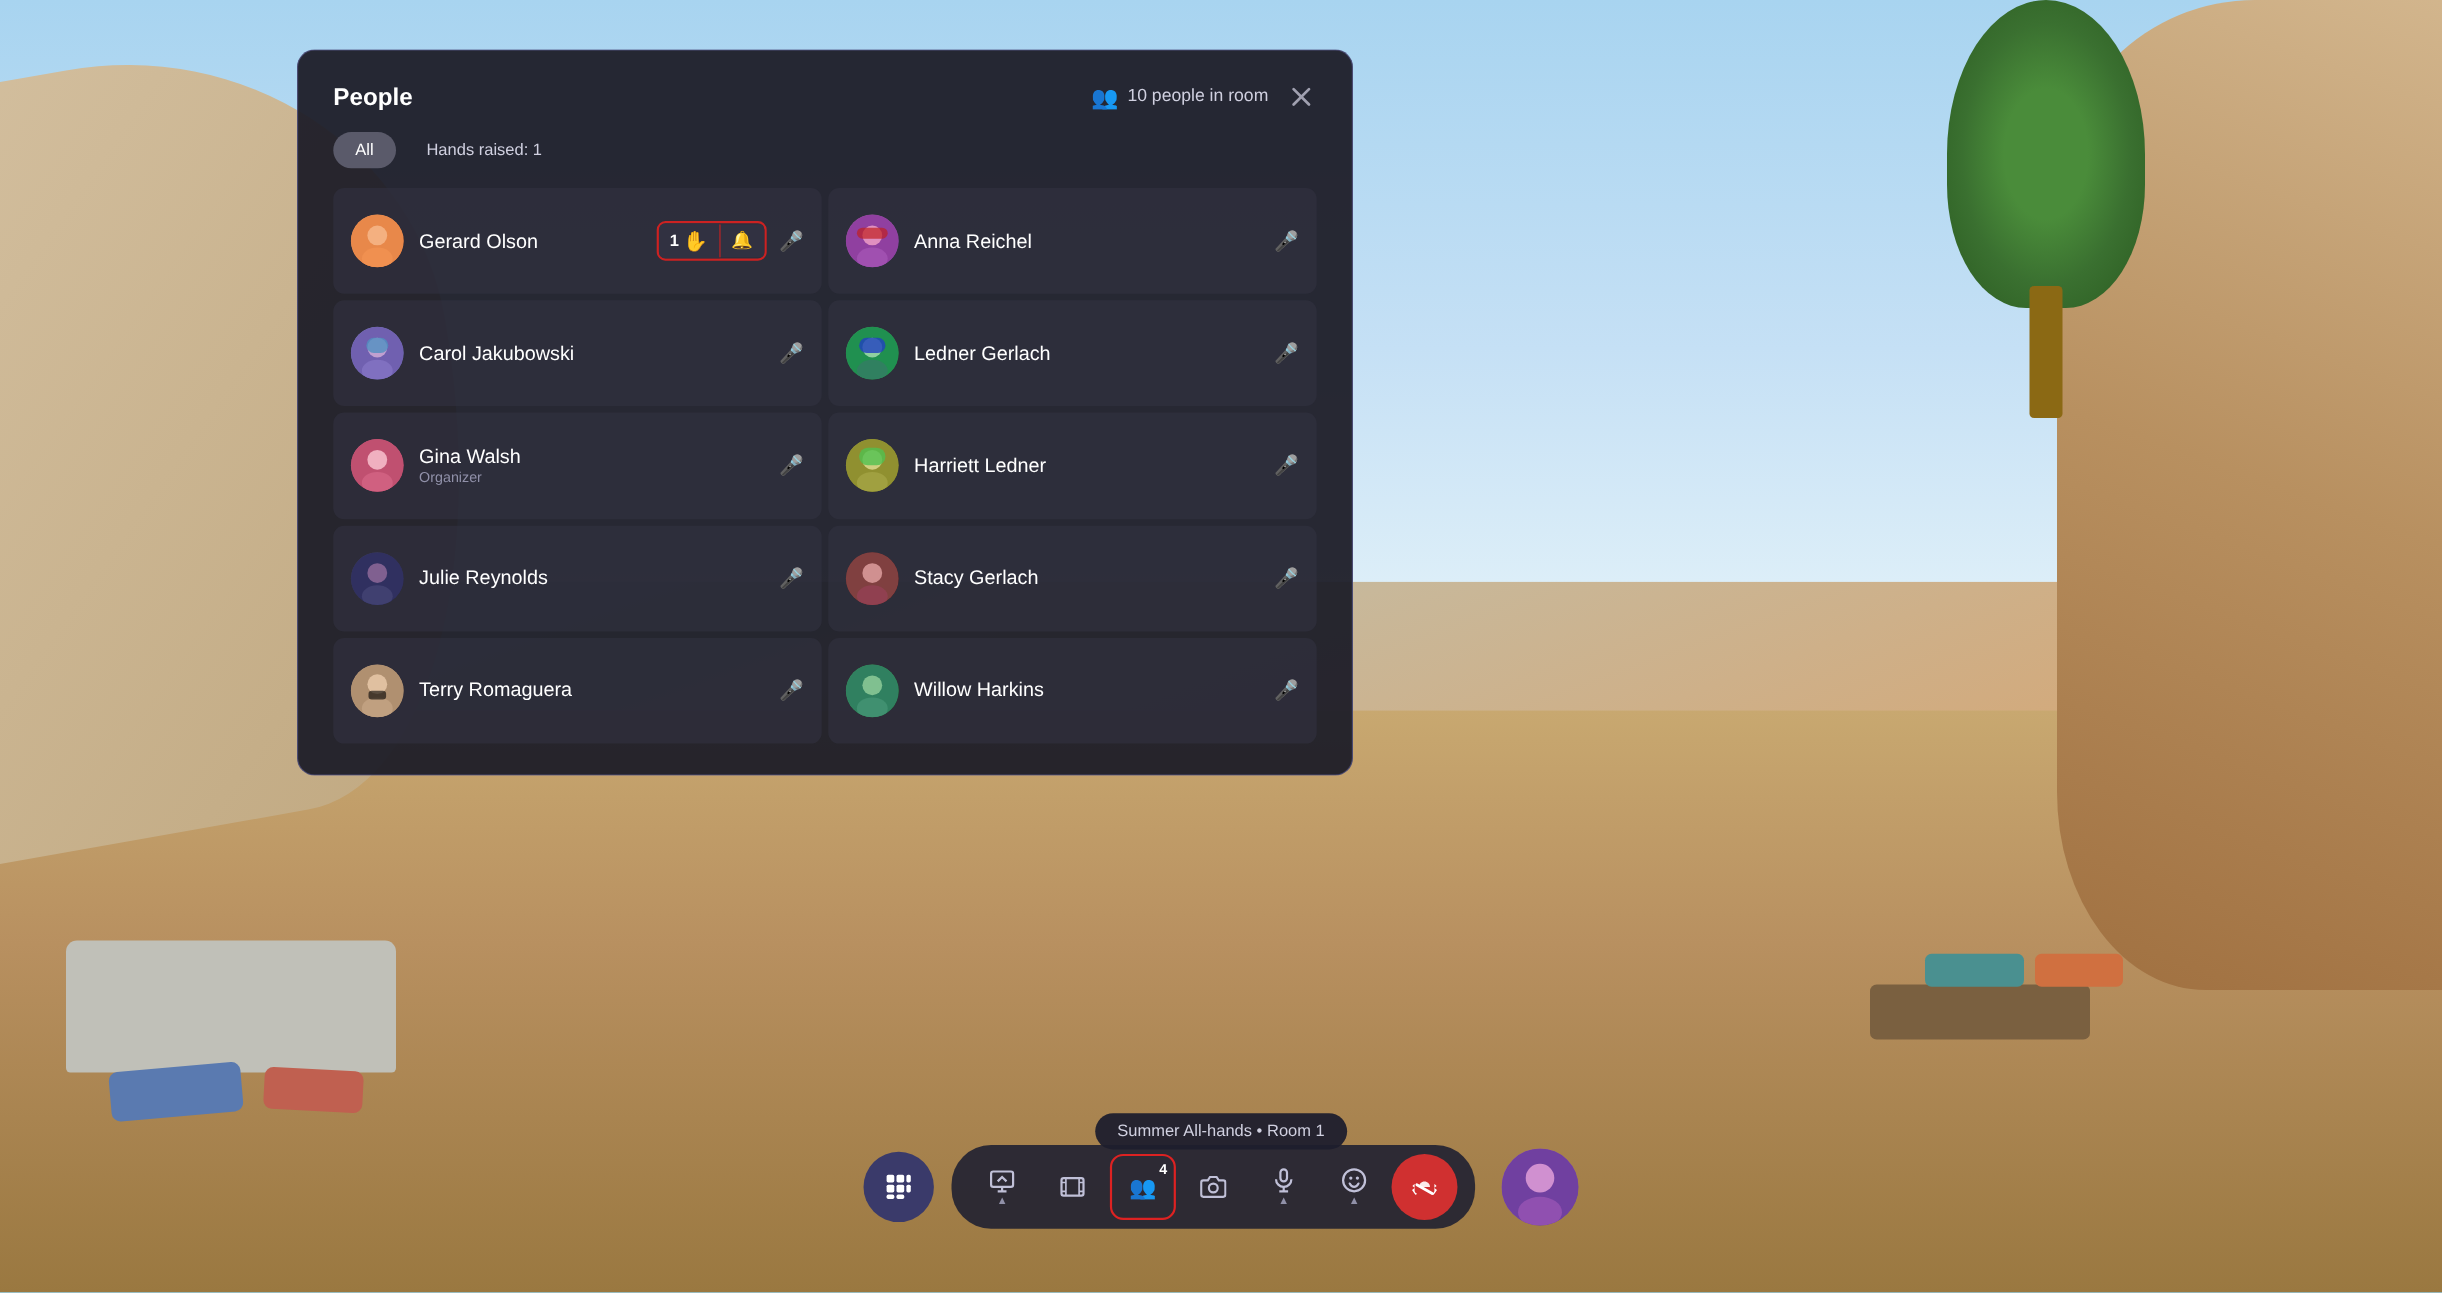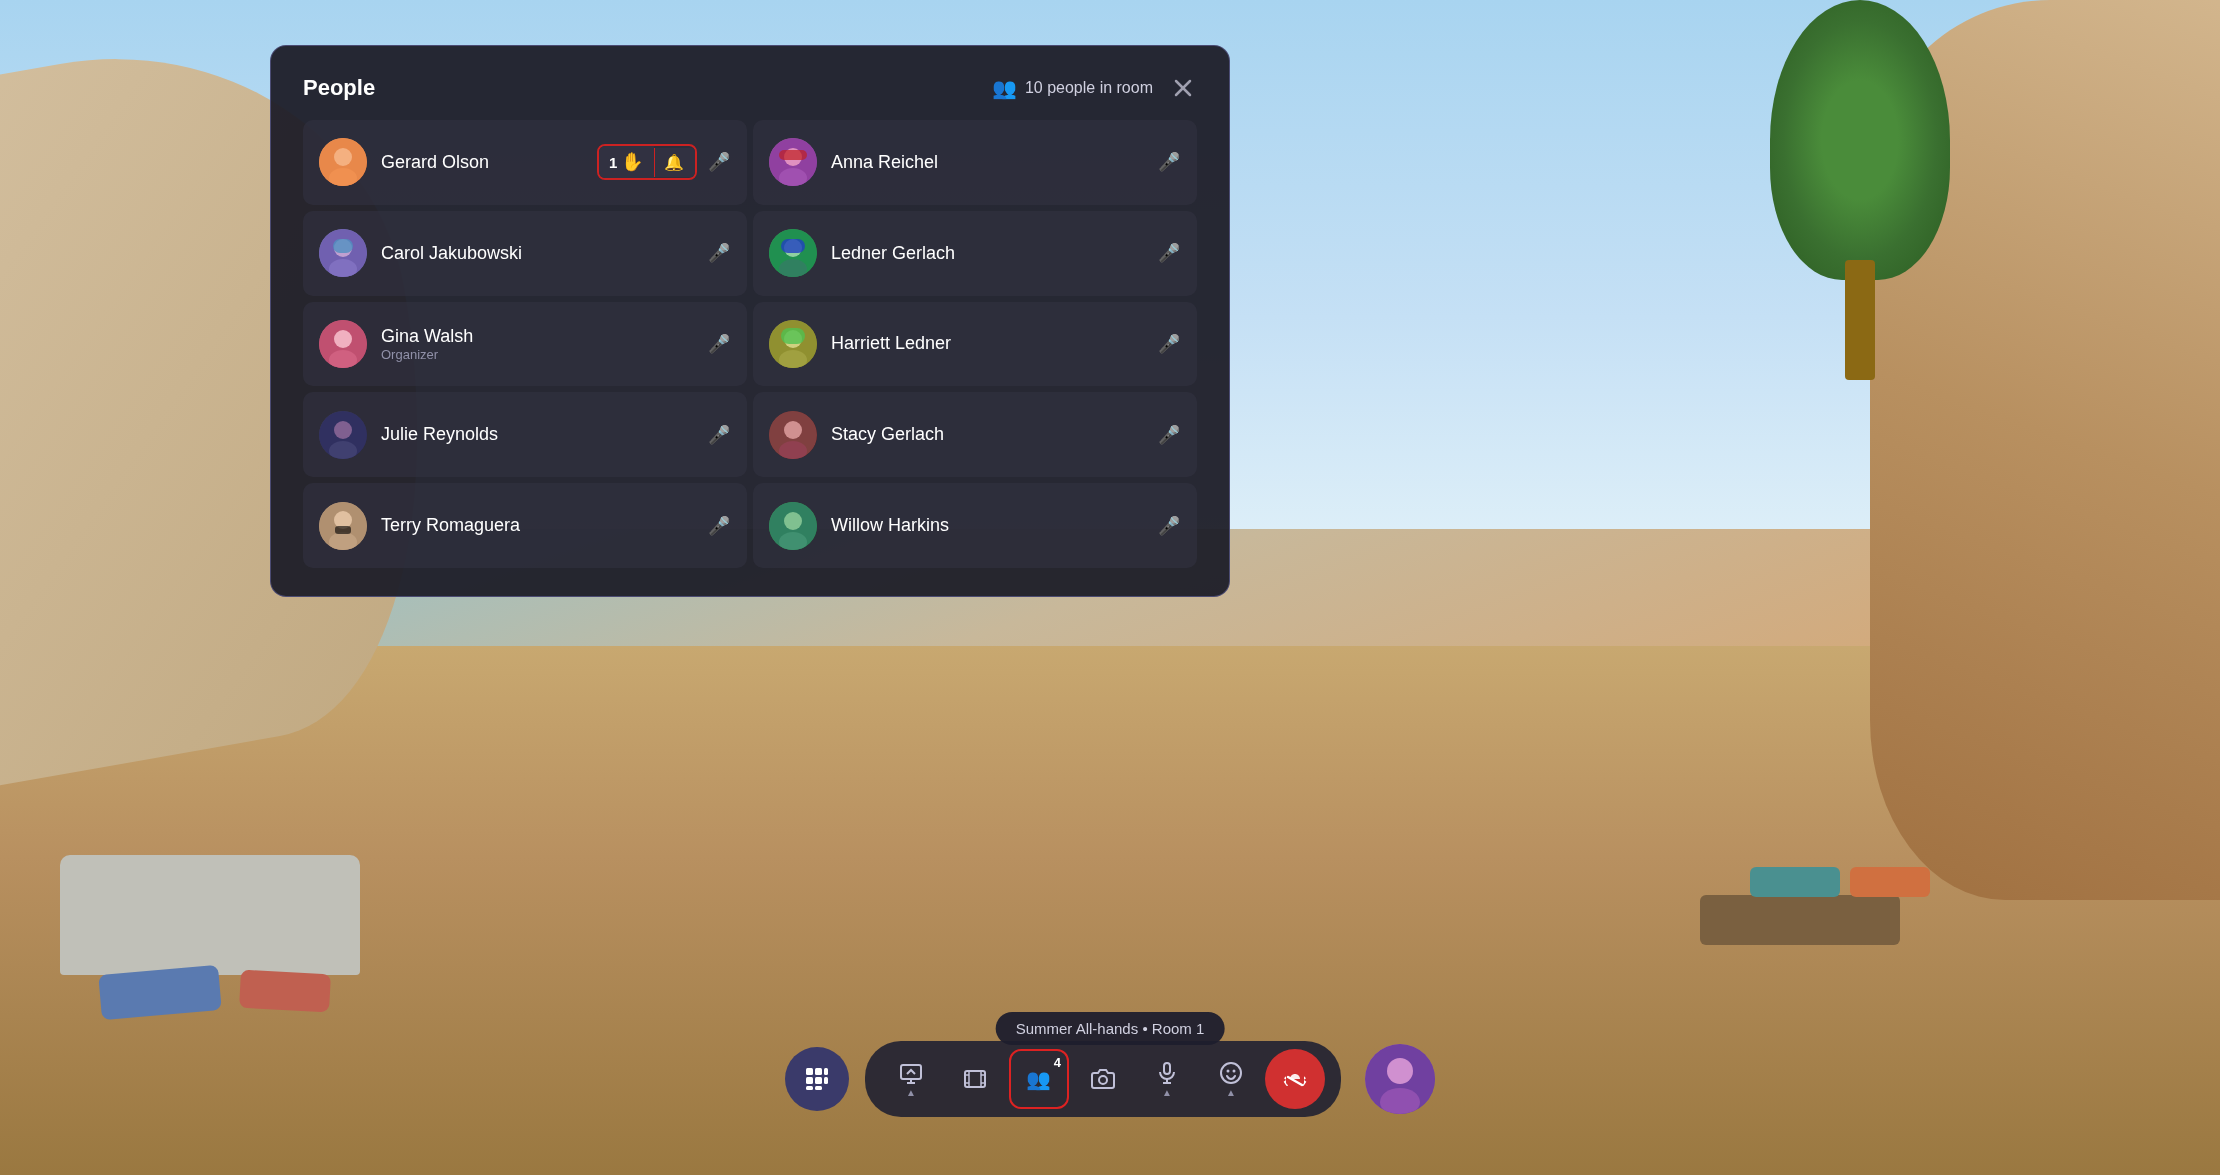--- a/index.html
+++ b/index.html
@@ -120,21 +120,21 @@
       background: #d07040;
       border-radius: 6px;
     }
 
     
     .people-panel {
       position: absolute;
       top: 45px;
       left: 270px;
       width: 960px;
-      height: 552px;
+      height: 660px;
       background: rgba(30, 30, 40, 0.95);
       border-radius: 16px;
       border: 1px solid rgba(100, 100, 160, 0.6);
       display: flex;
       flex-direction: column;
       padding: 28px 32px;
       gap: 18px;
     }
 
     .panel-header {
@@ -416,20 +416,24 @@
       </div>
       <button class="close-btn">
         <svg width="20" height="20" viewBox="0 0 20 20">
           <line x1="3" y1="3" x2="17" y2="17" stroke="#a0a0b0" stroke-width="2.5" stroke-linecap="round"></line>
           <line x1="17" y1="3" x2="3" y2="17" stroke="#a0a0b0" stroke-width="2.5" stroke-linecap="round"></line>
         </svg>
       </button>
     </div>
   </div>
 
+  <div class="filter-row">
+    <button class="filter-btn active">All</button>
+    <span class="hands-raised-badge">Hands raised: 1</span>
+  </div>
 
   <div class="people-grid">
 
     <div class="person-row">
       <div class="avatar-circle avatar-gerard">
         <svg width="48" height="48" viewBox="0 0 48 48">
           <circle cx="24" cy="24" r="24" fill="#e8884a"></circle>
           <circle cx="24" cy="19" r="9" fill="#f4b080"></circle>
           <ellipse cx="24" cy="40" rx="14" ry="10" fill="#f09050"></ellipse>
         </svg>

